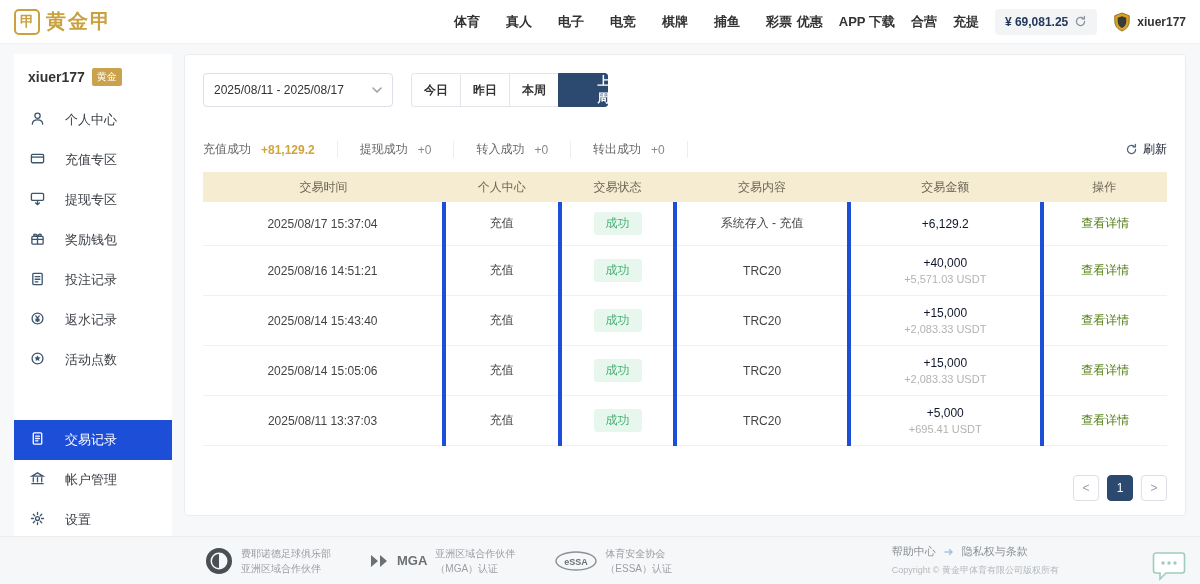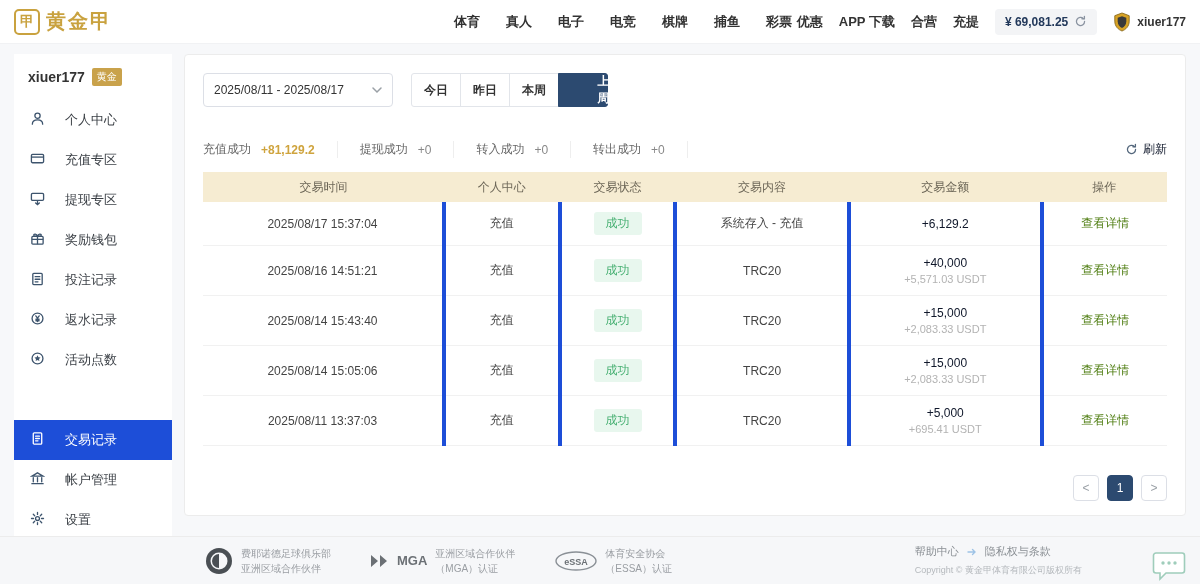--- a/index.html
+++ b/index.html
@@ -86,21 +86,21 @@
   .page-btn { width:26px; height:26px; border:1px solid #dcdfe6; border-radius:4px; background:#fff;
     color:#9aa0a6; font-size:12px; display:flex; align-items:center; justify-content:center; cursor:pointer; }
   .page-btn.active { background:#2c4a70; border-color:#2c4a70; color:#fff; }
 
   
   .footer { height:48px; flex:none; background:#f6f7f9; border-top:1px solid #ececec;
     display:flex; align-items:center; padding:0 40px 0 205px; position:relative; }
   .f-group { display:flex; align-items:center; gap:8px; margin-right:40px; }
   .f-text { font-size:10px; color:#9a9ea3; line-height:1.5; }
   .mga-word { font-size:13px; font-weight:bold; color:#6b7075; margin-left:2px; }
-  .f-right { margin-left:auto; margin-right:78px; }
+  .f-right { margin-left:auto; margin-right:101px; }
   .f-links { display:flex; align-items:center; gap:8px; font-size:11px; color:#8a8f94; }
   .f-link { cursor:pointer; }
   .f-copy { font-size:9px; color:#b5b9bd; margin-top:5px; }
   .chat-fab { position:absolute; right:14px; top:13px; cursor:pointer; }
 </style>
 </head>
 <body>
 
 <div class="page">
 

